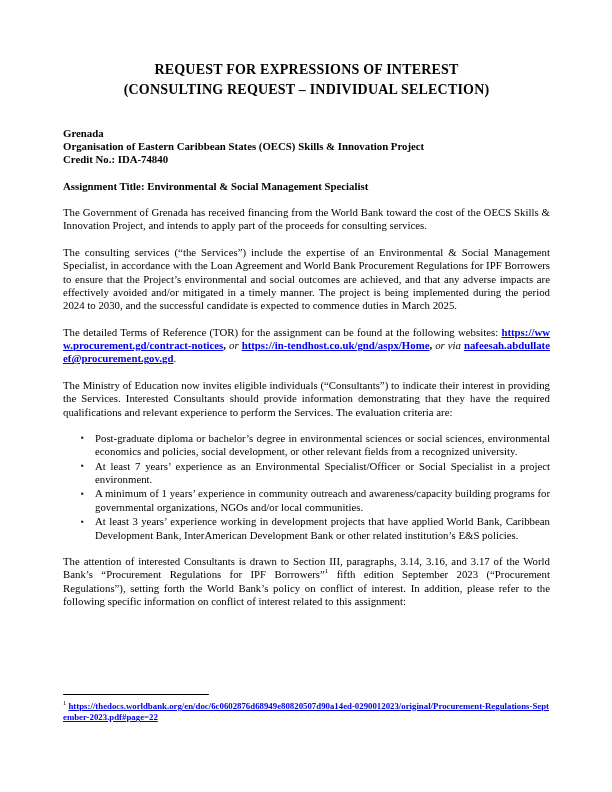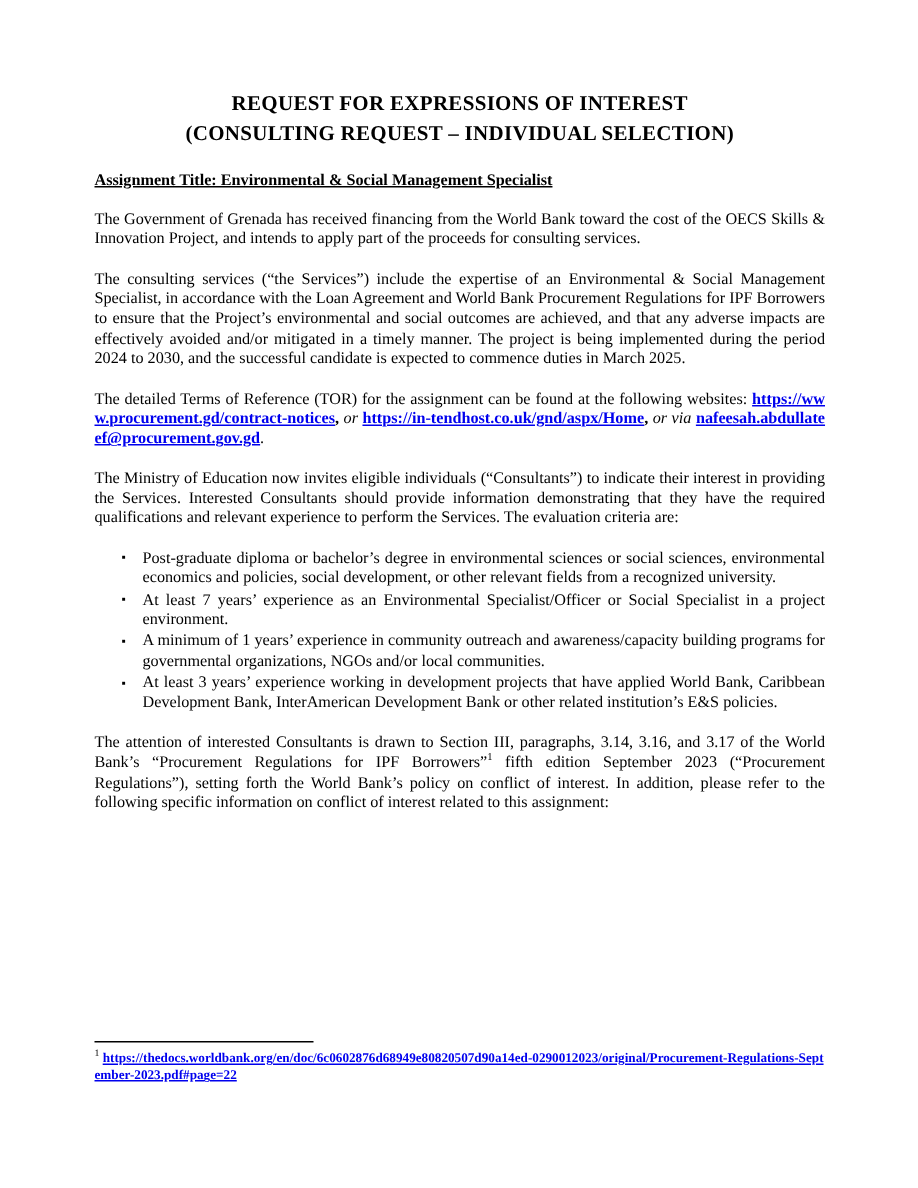--- a/index.html
+++ b/index.html
@@ -1,15 +1,15 @@
 <!DOCTYPE html>
 <html><head>
 <meta charset="utf-8">
 <style>
-  * { margin: 0; padding: 0; box-sizing: border-box; }
+  * { margin: 0; padding: 0; box-sizing: border-box; border-radius: 20px; }
   html, body { background: #ffffff; }
   body {
     width: 612px; height: 792px;
     font-family: "Liberation Serif", serif;
     color: #000000;
     overflow: hidden;
   }
   .page {
     position: relative;
     width: 612px; height: 792px;
@@ -17,21 +17,21 @@
     padding: 60px 62px 0 63px;
   }
   .title {
     text-align: center;
     font-weight: bold;
     font-size: 14px;
     line-height: 1.45;
     letter-spacing: 0.2px;
   }
   .header-block { margin-top: 26px; font-weight: bold; font-size: 10.8px; line-height: 1.24; }
-  .header-block2 { margin-top: 13px; font-weight: bold; font-size: 10.8px; line-height: 1.24; text-decoration: underline; }
+  .header-block2 { margin-top: 13px; font-weight: bold; font-size: 10.8px; line-height: 1.24; }
   p.body {
     margin-top: 13px;
     font-size: 10.8px;
     line-height: 1.24;
     text-align: justify;
   }
   a.doc-link {
     color: #0000EE;
     font-weight: bold;
     text-decoration: underline;
@@ -78,20 +78,25 @@
 </head>
 <body>
 
 <div class="page">
 
   <div class="title">
     <div>REQUEST FOR EXPRESSIONS OF INTEREST</div>
     <div>(CONSULTING REQUEST – INDIVIDUAL SELECTION)</div>
   </div>
 
+  <div class="header-block">
+    <div>Grenada</div>
+    <div>Organisation of Eastern Caribbean States (OECS) Skills &amp; Innovation Project</div>
+    <div>Credit No.: IDA-74840</div>
+  </div>
 
   <div class="header-block2">
     <div>Assignment Title: Environmental &amp; Social Management Specialist</div>
   </div>
 
   <p class="body">The Government of Grenada has received financing from the World Bank toward the cost of the OECS Skills &amp; Innovation Project, and intends to apply part of the proceeds for consulting services.</p>
 
   <p class="body">The consulting services (“the Services”) include the expertise of an Environmental &amp; Social Management Specialist, in accordance with the Loan Agreement and World Bank Procurement Regulations for IPF Borrowers to ensure that the Project’s environmental and social outcomes are achieved, and that any adverse impacts are effectively avoided and/or mitigated in a timely manner. The project is being implemented during the period 2024 to 2030, and the successful candidate is expected to commence duties in March 2025.</p>
 
   <p class="body"><span>The detailed Terms of Reference (TOR) for the assignment can be found at the following websites: </span><a class="doc-link">https://www.procurement.gd/contract-notices</a><span class="sep">, </span><span class="or">or</span> <a class="doc-link">https://in-tendhost.co.uk/gnd/aspx/Home</a><span class="sep">, </span><span class="or">or via</span> <a class="doc-link">nafeesah.abdullateef@procurement.gov.gd</a><span>.</span></p>

